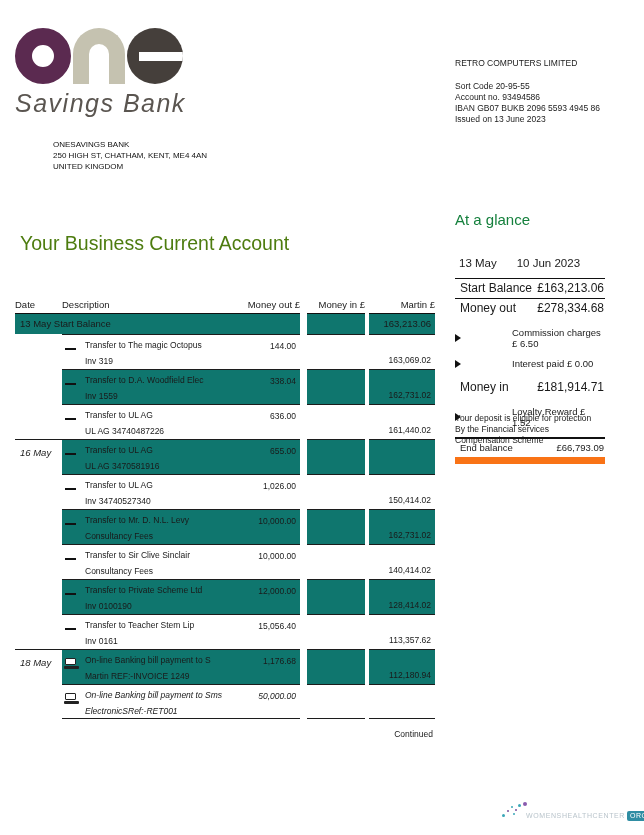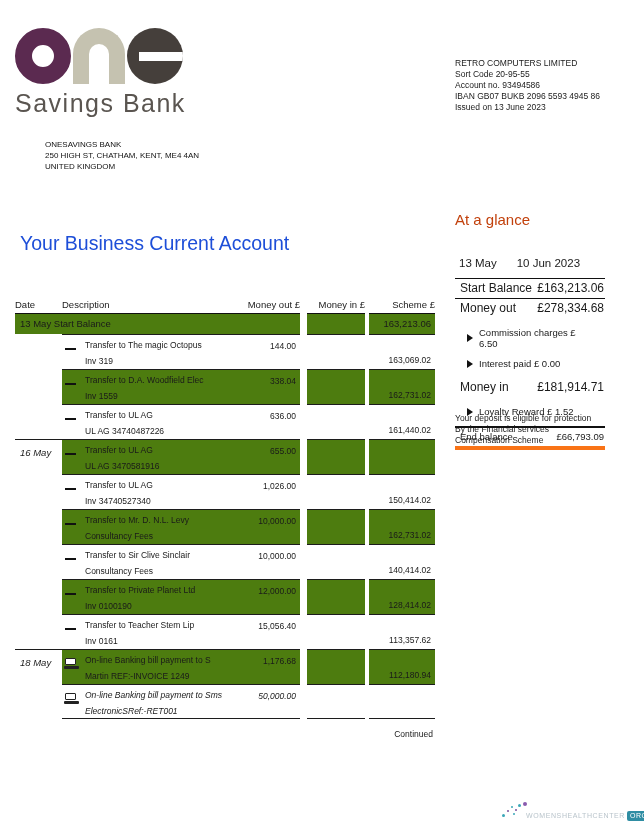--- a/index.html
+++ b/index.html
@@ -12,42 +12,42 @@
   
   .logo { position:absolute; left:15px; top:28px; }
   .logo-word { display:flex; align-items:flex-start; height:58px; }
   .l-o { width:56px; height:56px; border:17px solid #5b2a50; border-radius:50%; }
   .l-n { width:52px; height:56px; border:16px solid #c5c2b0; border-bottom:none;
          border-radius:28px 28px 0 0; margin-left:2px; }
   .l-e { width:56px; height:56px; background:#453f3b; border-radius:50%;
          position:relative; margin-left:2px; overflow:hidden; }
   .l-e::after { content:""; position:absolute; left:12px; right:-1px; top:24px;
          height:9px; background:#ffffff; }
-  .logo-sub { font-size:25px; color:#5a5550; margin-top:3px; letter-spacing:1.5px; }
-
-  .bank-address { position:absolute; left:45px; top:139px; font-size:8px;
+  .logo-sub { font-size:25px; color:#5a5550; margin-top:3px; letter-spacing:1.5px;font-style:italic; }
+
+  .bank-address { position:absolute; left:53px; top:139px; font-size:8px;
     line-height:1.38; color:#111; }
 
   
   .recipient { position:absolute; left:455px; top:58px; font-size:8.5px; line-height:1.3; }
-  .recipient .r-name { }
-
-  
-  .main-title { position:absolute; left:20px; top:232px; font-size:19.5px; color:#1d4ed8; }
+  .recipient .r-name { margin-bottom:12px; }
+
+  
+  .main-title { position:absolute; left:20px; top:232px; font-size:19.5px; color:#4d7c0f; }
 
   
   .stable { position:absolute; left:15px; top:299px; width:420px; font-size:8.5px; }
   .tgrid  { display:grid; grid-template-columns:47px 238px 7px 58px 4px 66px; }
   .thead  { font-size:9.5px; }
   .thead > div { padding-bottom:3px; }
   .thead .hdate, .thead .hmain, .thead .hmin, .thead .hbal { border-bottom:1.5px solid #111; }
   .thead .hmain { display:flex; justify-content:space-between; }
   .thead .hmin, .thead .hbal { text-align:right; }
 
-  .shaded { background:#4d7c0f; }
+  .shaded { background:#0f766e; }
 
   .sb-row { display:grid; grid-template-columns:285px 7px 58px 4px 66px; height:20px;
             font-size:9.5px; }
   .sb-row .sb-label { padding:4px 0 0 5px; }
   .sb-row .sb-bal  { text-align:right; padding:4px 4px 0 0; }
 
   .trow { min-height:35px; }
   .trow .datec { padding-top:7px; font-size:9.5px; padding-left:5px; }
   .trow .mainc { position:relative; border-top:1px solid #1c1c1c;
                  padding:6px 4px 3px 23px; }
@@ -65,33 +65,33 @@
   .icon-wrap.lap { top:8px; }
   .laptop-icon { display:block; width:11px; height:7px; border:1px solid #222;
                  background:#fff; border-radius:1px; position:relative; }
   .laptop-icon::after { content:""; position:absolute; left:-2px; top:7px;
                  width:15px; height:2.5px; background:#222; border-radius:1px; }
 
   .continued { text-align:right; margin-top:10px; font-size:8.5px; padding-right:2px; }
 
   
   .glance { position:absolute; left:455px; top:211px; width:150px; }
-  .g-title { font-size:15px; color:#c2410c; margin-bottom:29px; }
+  .g-title { font-size:15px; color:#15803d; margin-bottom:29px; }
   .g-period { display:flex; font-size:11.5px; padding-bottom:9px;
               border-bottom:1.5px solid #111; padding-left:4px; }
   .g-period .g-to { margin-left:20px; }
   .g-row { display:flex; justify-content:space-between; font-size:12px;
            padding:2px 1px 3px 5px; }
   .g-row.bordered { border-bottom:1px solid #111; }
-  .g-bullet { display:flex; align-items:center; font-size:9.5px; margin:9px 12px; }
+  .g-bullet { display:flex; align-items:center; font-size:9.5px; margin:9px 0;gap:45px; }
   .tri-icon { width:0; height:0; border-left:6px solid #111;
         border-top:4.5px solid transparent; border-bottom:4.5px solid transparent;
         margin-right:6px; }
   .g-end { display:flex; justify-content:space-between; font-size:9.5px;
-           border-top:2px solid #111; border-bottom:4px solid #f97316;
+           border-top:2px solid #111; border-bottom:7px solid #f97316;
            padding:3px 1px 4px 5px; margin-top:3px; }
   .g-note { position:absolute; left:455px; top:413px; font-size:8.5px; line-height:1.32; }
 
   
   .watermark { position:absolute; left:500px; top:800px; width:138px; height:24px; }
   .wm-dots { position:absolute; left:0; top:0; width:30px; height:20px; }
   .wm-dots i { position:absolute; border-radius:50%; display:block; }
   .wm-text { position:absolute; left:26px; top:11px; font-size:7px; letter-spacing:0.6px;
              color:#b9c4cb; white-space:nowrap; }
   .wm-badge { display:inline-block; background:#2f8da3; color:#fff; font-size:7px;
@@ -132,21 +132,21 @@
 
     <div class="tgrid thead">
       <div class="hdate">Date</div>
       <div class="hmain">
         <span>Description</span>
         <span>Money out £</span>
       </div>
       <div></div>
       <div class="hmin">Money in £</div>
       <div></div>
-      <div class="hbal">Scheme £</div>
+      <div class="hbal">Martin £</div>
     </div>
 
     <div class="sb-row">
       <div class="sb-label shaded">13 May Start Balance</div>
       <div></div>
       <div class="shaded"></div>
       <div></div>
       <div class="sb-bal shaded">163,213.06</div>
     </div>
 
@@ -261,21 +261,21 @@
       <div></div>
       <div class="balc">140,414.02</div>
     </div>
 
     <div class="tgrid trow">
       <div class="datec"></div>
       <div class="mainc shaded">
         <span class="icon-wrap">
             <span class="dash-icon"></span>
           </span>
-        <div class="d1">Transfer to Private Planet Ltd</div>
+        <div class="d1">Transfer to Private Scheme Ltd</div>
         <div class="d2">Inv 0100190</div>
         <span class="amt">12,000.00</span>
       </div>
       <div></div>
       <div class="minc shaded"></div>
       <div></div>
       <div class="balc shaded">128,414.02</div>
     </div>
 
     <div class="tgrid trow">

